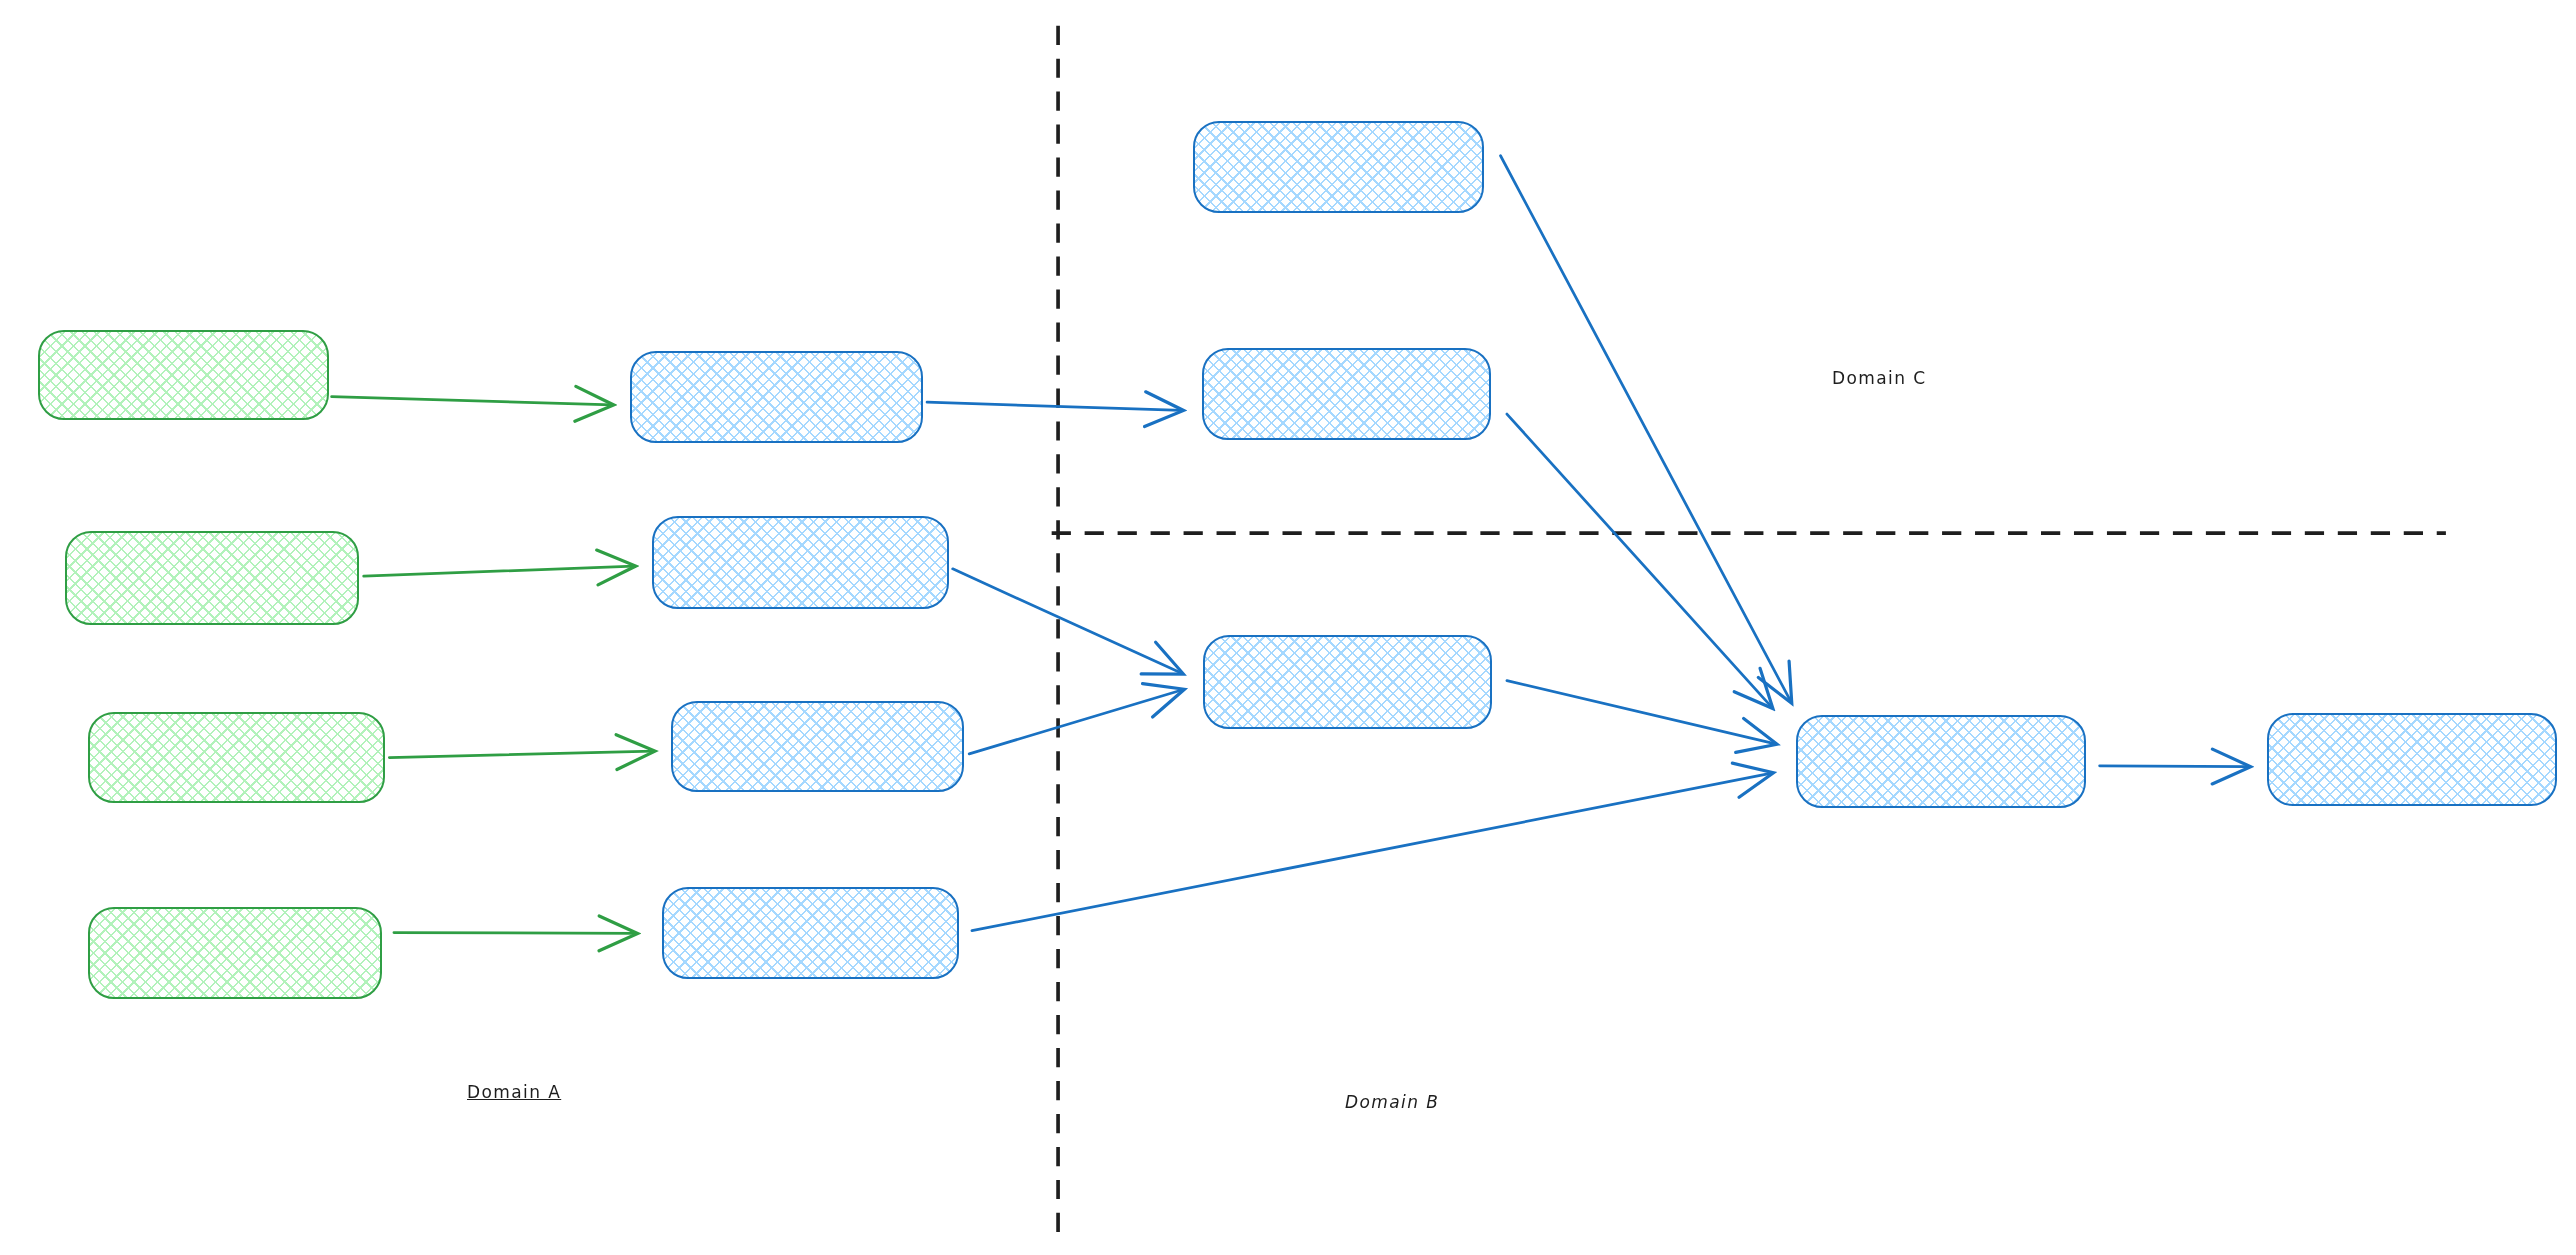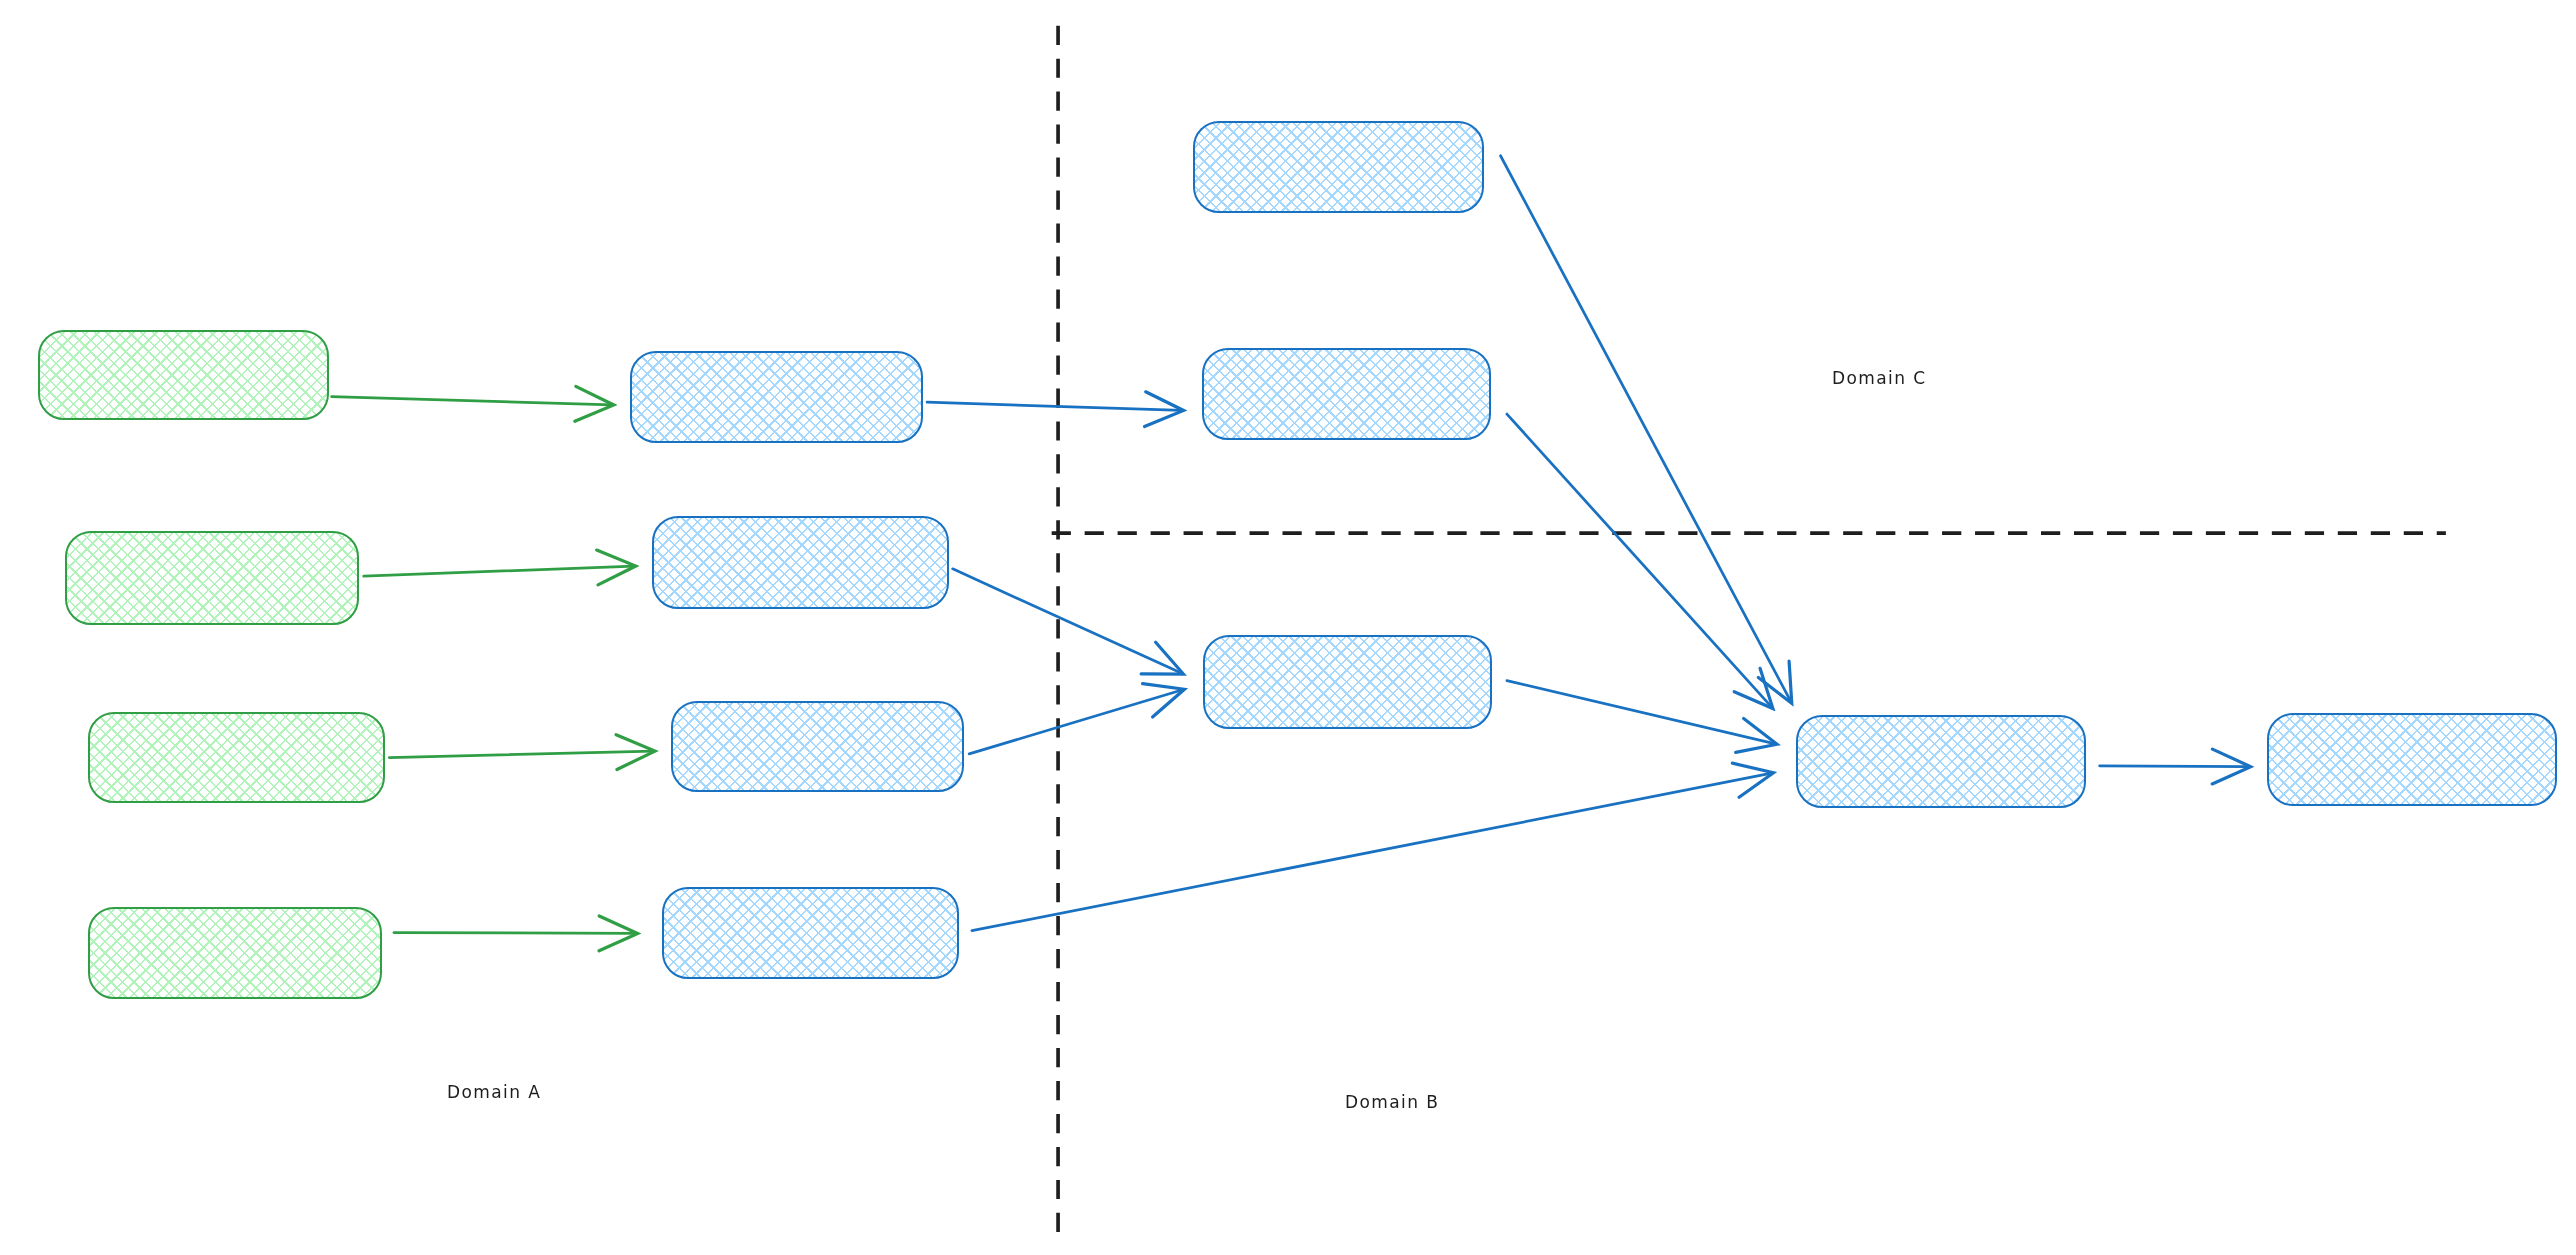--- a/index.html
+++ b/index.html
@@ -110,18 +110,18 @@
   <div class="node blue" style="left:671px; top:701px; width:293px; height:91px;"></div>
   <div class="node blue" style="left:662px; top:887px; width:297px; height:92px;"></div>
 
   <div class="node blue" style="left:1193px; top:121px; width:291px; height:92px;"></div>
   <div class="node blue" style="left:1202px; top:348px; width:289px; height:92px;"></div>
   <div class="node blue" style="left:1203px; top:635px; width:289px; height:94px;"></div>
 
   <div class="node blue" style="left:1796px; top:715px; width:290px; height:93px;"></div>
   <div class="node blue" style="left:2267px; top:713px; width:290px; height:93px;"></div>
 
-  <div class="domain-label" style="left:447px; top:1082px;">Domain A</div>
-  <div class="domain-label" style="left:1345px; top:1092px;">Domain B</div>
+  <div class="domain-label" style="left:467px; top:1082px;text-decoration:underline;">Domain A</div>
+  <div class="domain-label" style="left:1345px; top:1092px;font-style:italic;">Domain B</div>
   <div class="domain-label" style="left:1832px; top:368px;">Domain C</div>
 
 </div>
 
 
 </body></html>

